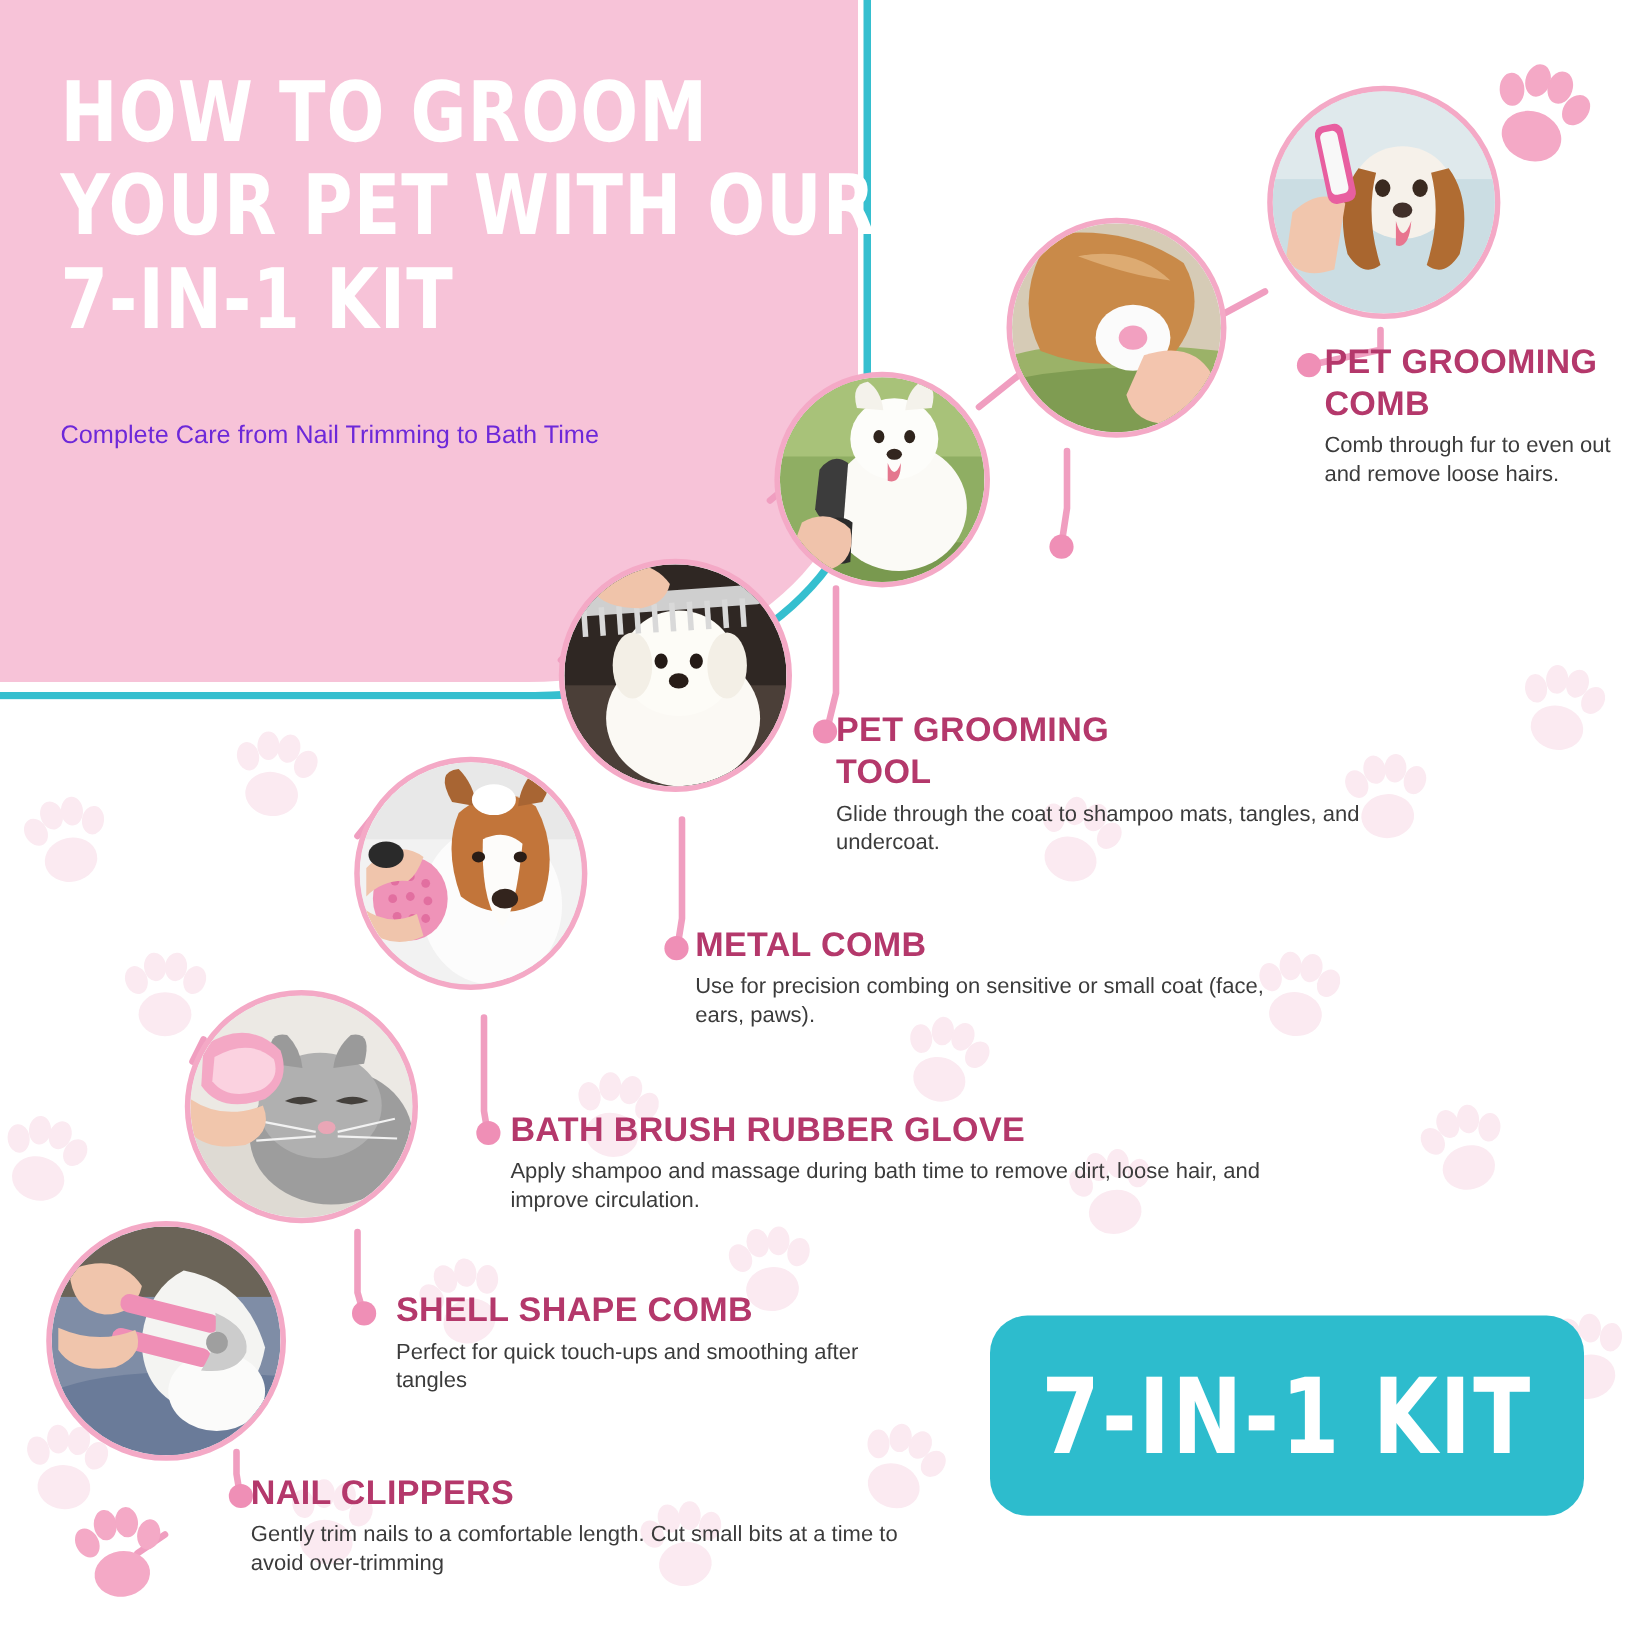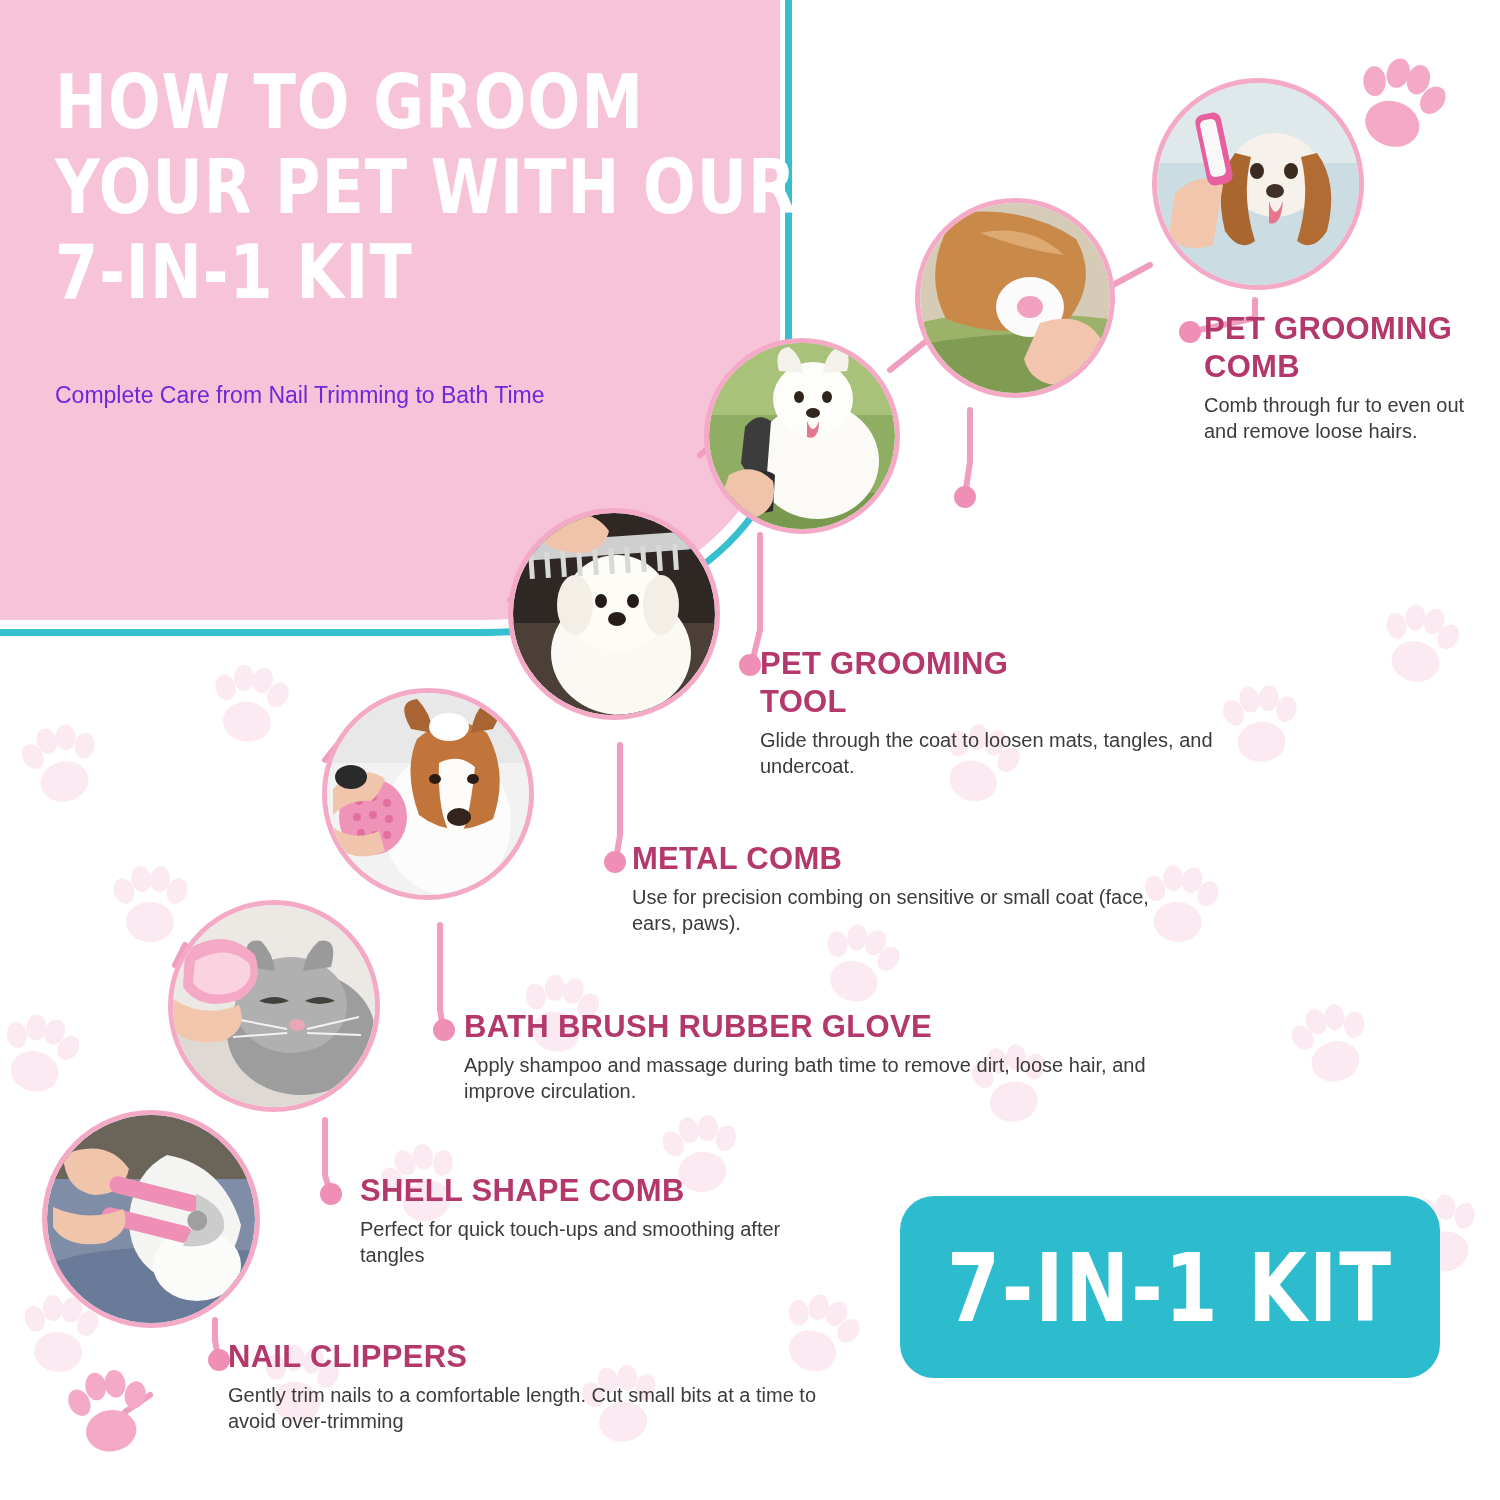--- a/index.html
+++ b/index.html
@@ -439,21 +439,21 @@
 <div class="item-text" style="left:1204px; top:310px; width:284px;">
   <p class="item-title">Pet Grooming Comb</p>
   <p class="item-desc">Comb through fur to even out and remove loose hairs.</p>
 </div>
 
 <div class="item-text" style="left:980px; top:476px; width:470px;">
 </div>
 
 <div class="item-text" style="left:760px; top:645px; width:490px;">
   <p class="item-title" style="max-width:250px;">Pet Grooming Tool</p>
-  <p class="item-desc">Glide through the coat to loosen mats, tangles, and undercoat.</p>
+  <p class="item-desc">Glide through the coat to shampoo mats, tangles, and undercoat.</p>
 </div>
 
 <div class="item-text" style="left:632px; top:840px; width:560px;">
   <p class="item-title">Metal Comb</p>
   <p class="item-desc">Use for precision combing on sensitive or small coat (face, ears, paws).</p>
 </div>
 
 <div class="item-text" style="left:464px; top:1008px; width:720px;">
   <p class="item-title">Bath Brush Rubber Glove</p>
   <p class="item-desc">Apply shampoo and massage during bath time to remove dirt, loose hair, and improve circulation.</p>

